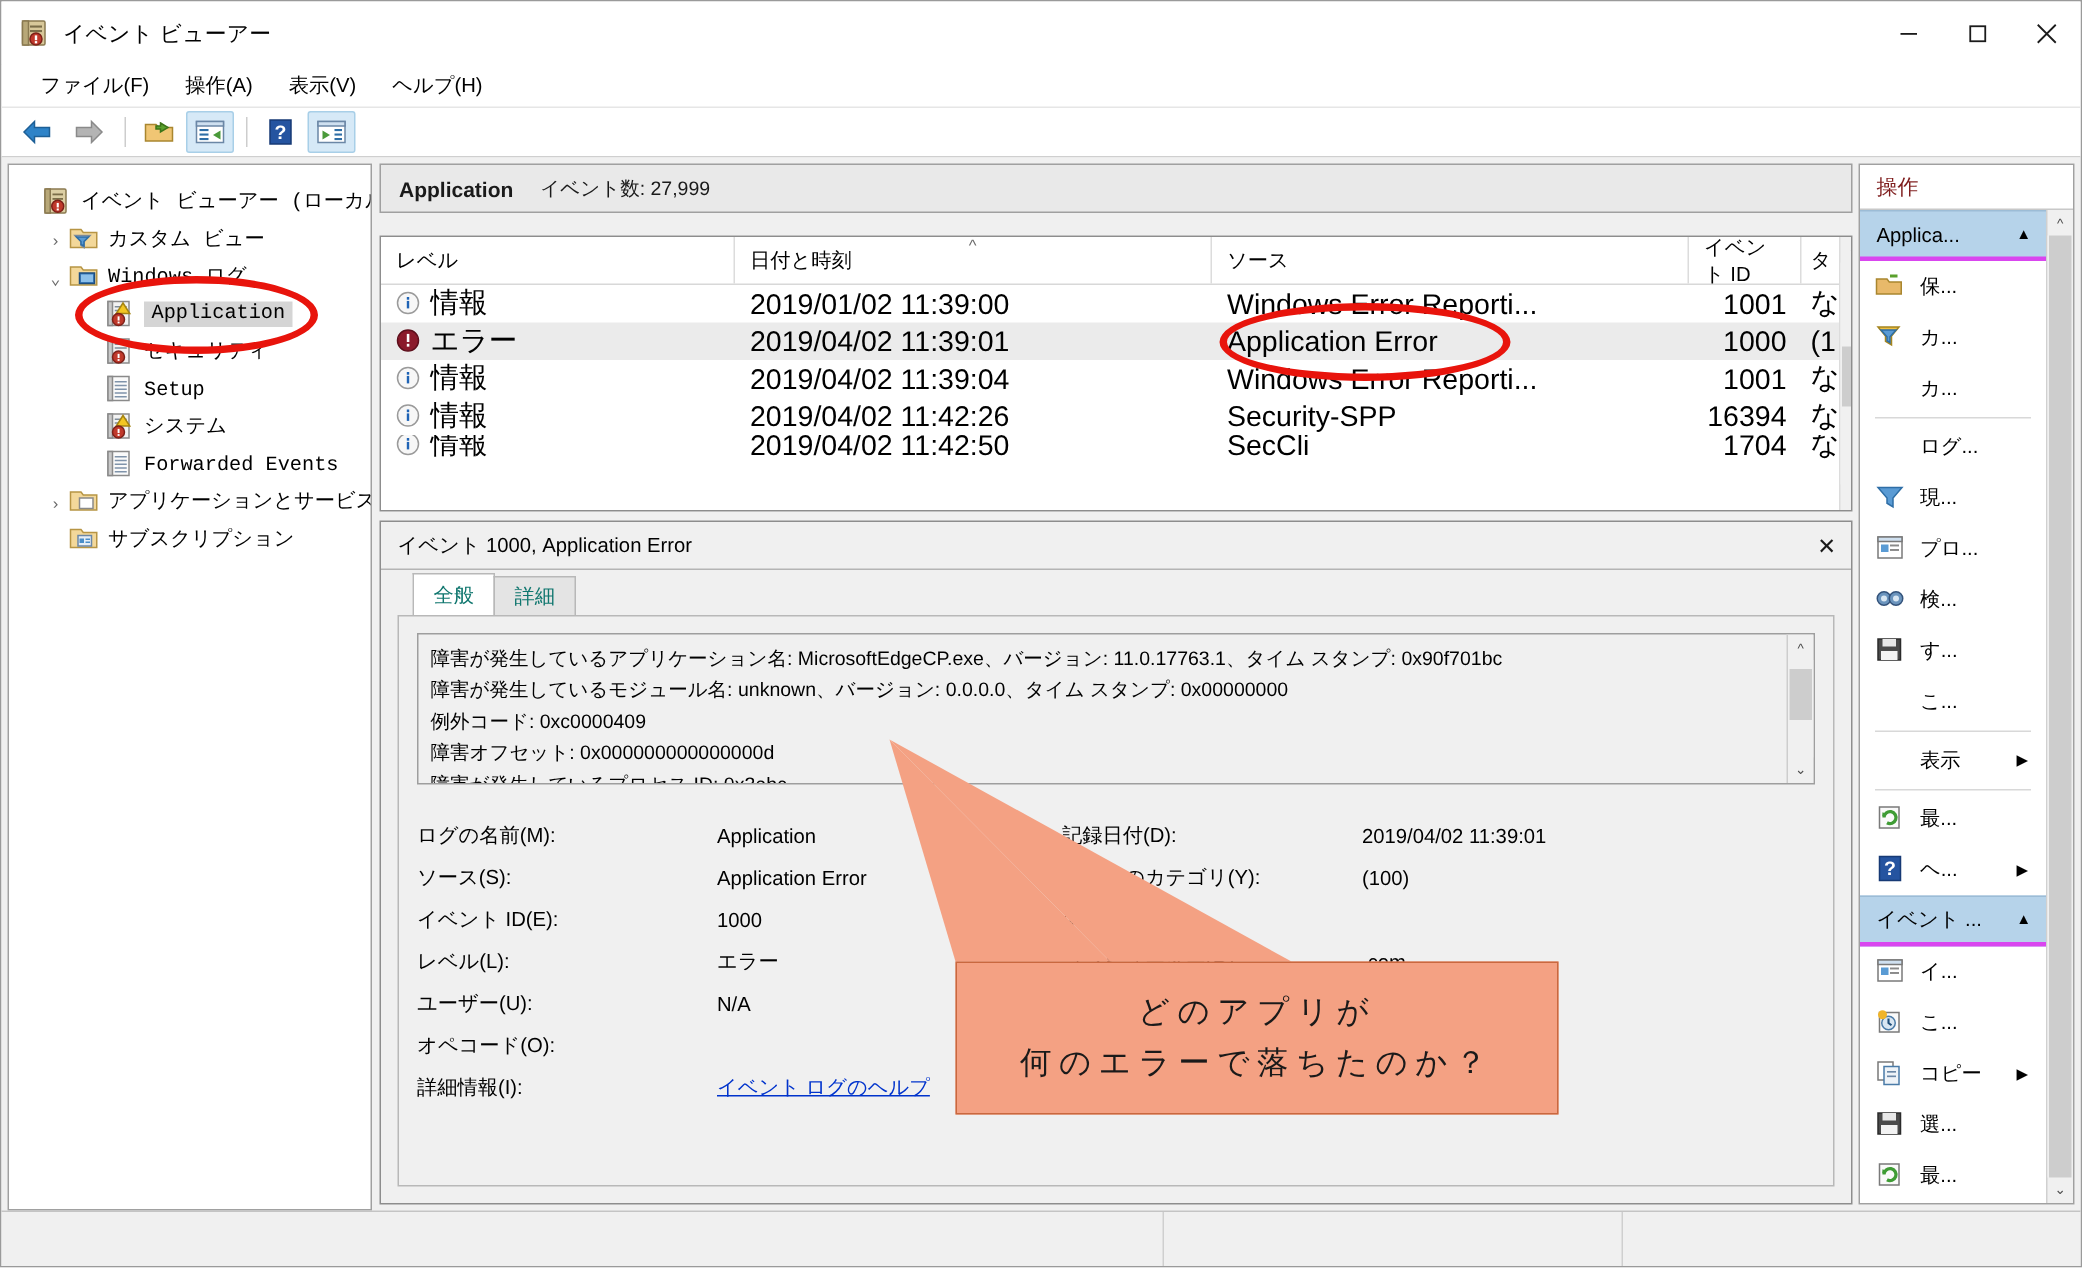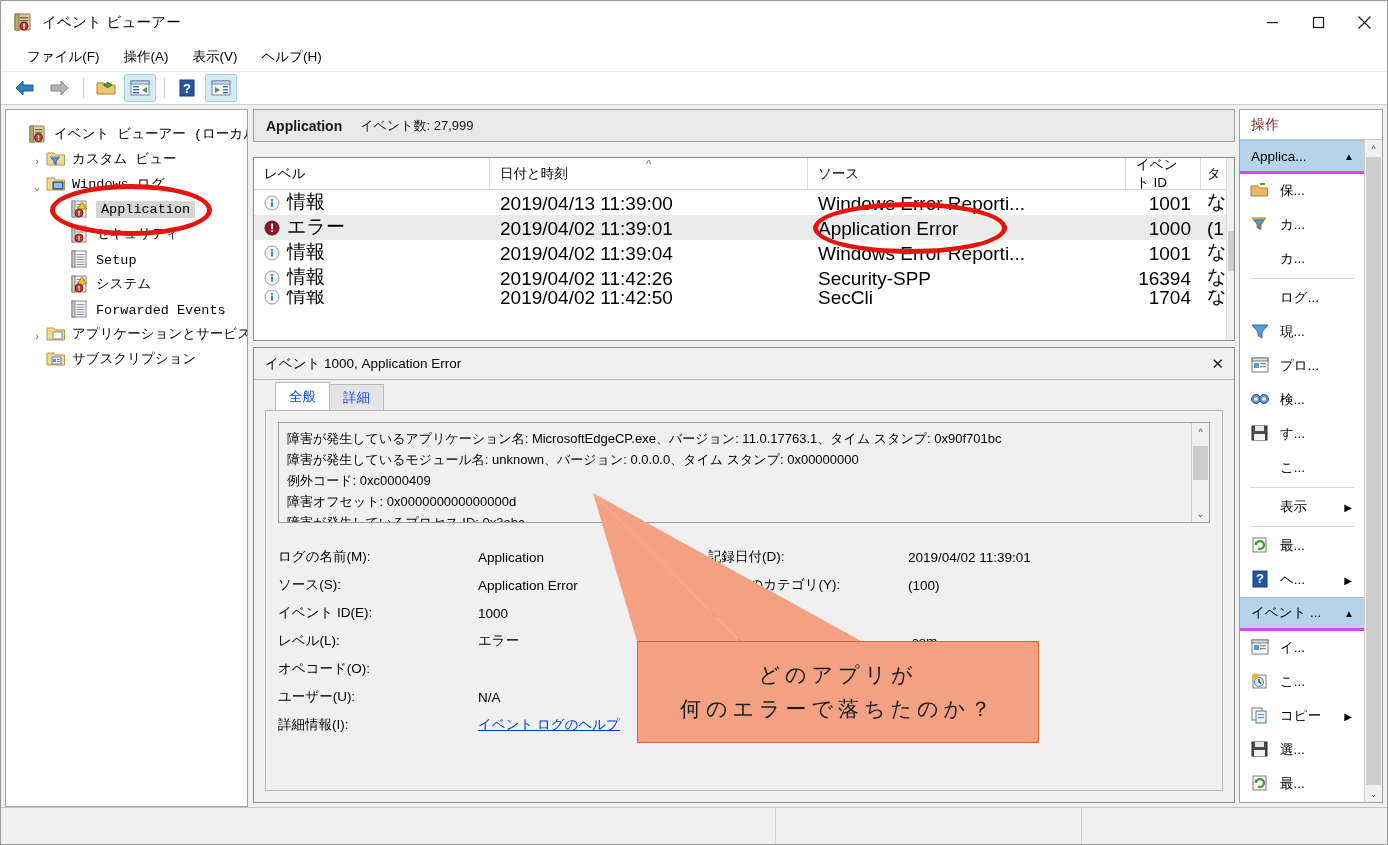--- a/index.html
+++ b/index.html
@@ -168,21 +168,21 @@
   .detail-title{
     height:31px;flex:0 0 31px;display:flex;align-items:center;
     padding:0 10px 0 11px;border-bottom:1px solid #b4b4b4;background:#f0f0f0;
   }
   .detail-title .dt-text{font-size:13.5px;color:#000;}
   .detail-title .dt-close{margin-left:auto;font-weight:bold;font-size:15px;color:#1a1a1a;}
   .tabs{height:30px;flex:0 0 30px;display:flex;align-items:flex-end;padding-left:21px;background:#f0f0f0;}
   .tab{
     height:26px;min-width:52px;padding:0 13px;
     display:flex;align-items:center;justify-content:center;
-    font-size:13.5px;color:#1d4ed8;box-sizing:border-box;
+    font-size:13.5px;color:#0f766e;box-sizing:border-box;
     border:1px solid #b8b8b8;border-bottom:none;background:#e4e4e4;margin-right:-1px;
   }
   .tab.active{background:#ffffff;border-color:#b8b8b8;height:28px;}
   .tabbody{
     flex:1 1 auto;margin:0 11px 11px 11px;
     border:1px solid #b8b8b8;background:#f0f0f0;
     display:flex;flex-direction:column;min-height:0;padding:11px 12px 0 12px;box-sizing:border-box;
   }
   .descbox{
     height:101px;flex:0 0 101px;
@@ -535,21 +535,21 @@
                 <div class="c-level" style="width:236px;flex:0 0 236px;">
                   <span class="lvlicon">
                     <svg width="16" height="16" viewBox="0 0 16 16">
                         <circle cx="8" cy="8" r="7" fill="#f7f7f7" stroke="#9a9a9a"></circle>
                         <rect x="7.2" y="6.6" width="1.6" height="5" fill="#1f63b5"></rect>
                         <rect x="7.2" y="4" width="1.6" height="1.8" fill="#1f63b5"></rect>
                       </svg>
                   </span>
                   <span>情報</span>
                 </div>
-                <div class="c-date" style="width:318px;flex:0 0 318px;">2019/04/13 11:39:00</div>
+                <div class="c-date" style="width:318px;flex:0 0 318px;">2019/01/02 11:39:00</div>
                 <div class="c-src" style="width:318px;flex:0 0 318px;">Windows Error Reporti...</div>
                 <div class="c-id" style="width:75px;flex:0 0 75px;">1001</div>
                 <div class="c-task" style="flex:1 1 auto;">な</div>
               </div>
 
               <div class="row sel">
                 <div class="c-level" style="width:236px;flex:0 0 236px;">
                   <span class="lvlicon">
                     <svg width="16" height="16" viewBox="0 0 16 16">
                         <circle cx="8" cy="8" r="7" fill="#8b1a2b" stroke="#5e0f1c"></circle>
@@ -682,26 +682,26 @@
                 </div>
                 <div class="frow">
                   <span class="flabel">イベント ID(E):</span>
                   <span class="fvalue">1000</span>
                 </div>
                 <div class="frow">
                   <span class="flabel">レベル(L):</span>
                   <span class="fvalue">エラー</span>
                 </div>
                 <div class="frow">
+                  <span class="flabel">ユーザー(U):</span>
+                  <span class="fvalue">N/A</span>
+                </div>
+                <div class="frow">
                   <span class="flabel">オペコード(O):</span>
                   <span class="fvalue"></span>
-                </div>
-                <div class="frow">
-                  <span class="flabel">ユーザー(U):</span>
-                  <span class="fvalue">N/A</span>
                 </div>
                 <div class="frow">
                   <span class="flabel">詳細情報(I):</span>
                   <span class="fvalue"><a href="#">イベント ログのヘルプ</a></span>
                 </div>
               </div>
 
               <div class="fcol right">
                 <div class="frow">
                   <span class="flabel">記録日付(D):</span>

